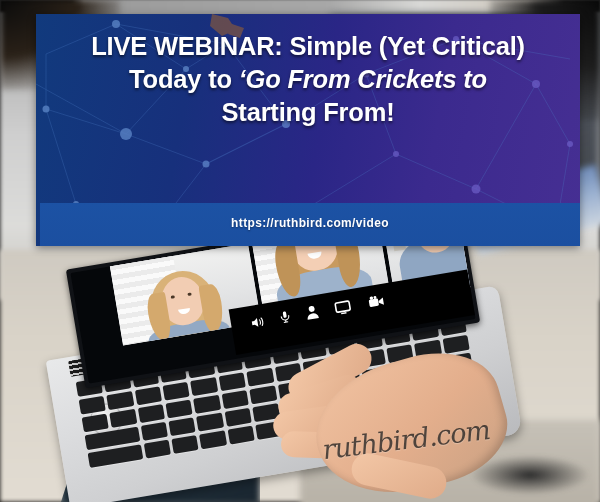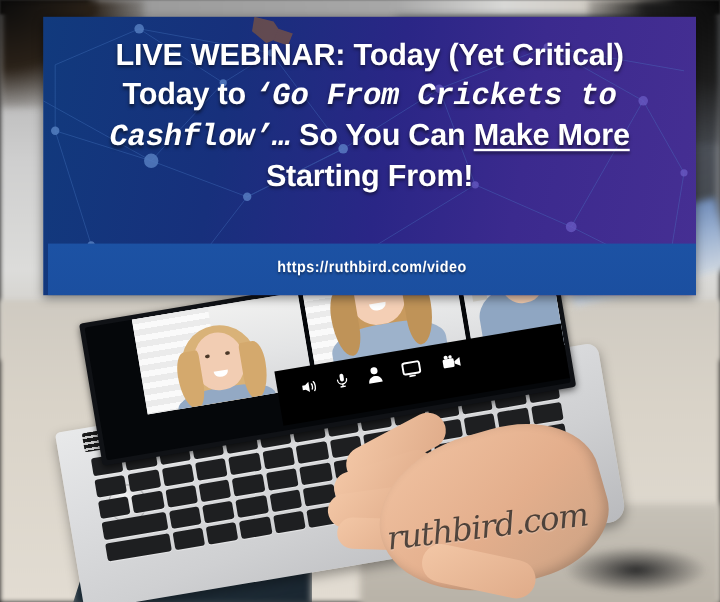--- a/index.html
+++ b/index.html
@@ -182,21 +182,21 @@
   .net{position:absolute;inset:0;opacity:.72;}
   .headline{
     position:absolute;left:0;right:0;top:16px;
     text-align:center;color:#fff;
     font-family:"Liberation Sans",sans-serif;
     font-weight:bold;font-size:25.5px;line-height:33px;
     letter-spacing:-.2px;
     text-shadow:0 2px 3px rgba(0,0,0,.55);
     padding:0 10px;
   }
-  .headline .it{font-style:italic;font-family:Liberation Mono, monospace;}
+  .headline .it{font-style:italic;}
   .headline .ul{text-decoration:underline;text-underline-offset:3px;text-decoration-thickness:2px;}
 
   .urlband{
     position:absolute;left:4px;right:0;bottom:0;height:43px;
     background:linear-gradient(180deg,#1c52a4 0%,#1b4fa0 100%);
   }
   .urltext{
     position:absolute;left:0;right:0;top:12px;text-align:center;
     color:#fff;font-family:"Liberation Sans",sans-serif;
     font-weight:bold;font-size:13px;letter-spacing:.4px;
@@ -447,29 +447,26 @@
           <circle cx="270" cy="195" r="3.5"></circle>
       </g>
       <g fill="#8a5a3a" opacity="0.9">
         <path d="M176 0 L192 4 L200 16 L186 22 L174 12 Z"></path>
         <path d="M196 10 L208 14 L204 24 L192 20 Z"></path>
       </g>
     </svg>
 
     <div class="headline">
       <div>
-        <span>LIVE WEBINAR: Today (Yet Critical)</span>
+        <span>LIVE WEBINAR: Simple (Yet Critical)</span>
       </div>
       <div>
         <span>Today to </span><span class="it">‘Go From Crickets to</span>
       </div>
       <div>
-        <span class="it">Cashflow’…</span><span> So You Can </span><span class="ul">Make More</span>
-      </div>
-      <div>
         <span>Starting From!</span>
       </div>
     </div>
 
     <div class="urlband">
       <div class="urltext">https://ruthbird.com/video</div>
     </div>
   </div>
 
   <div class="watermark">ruthbird.com</div>

